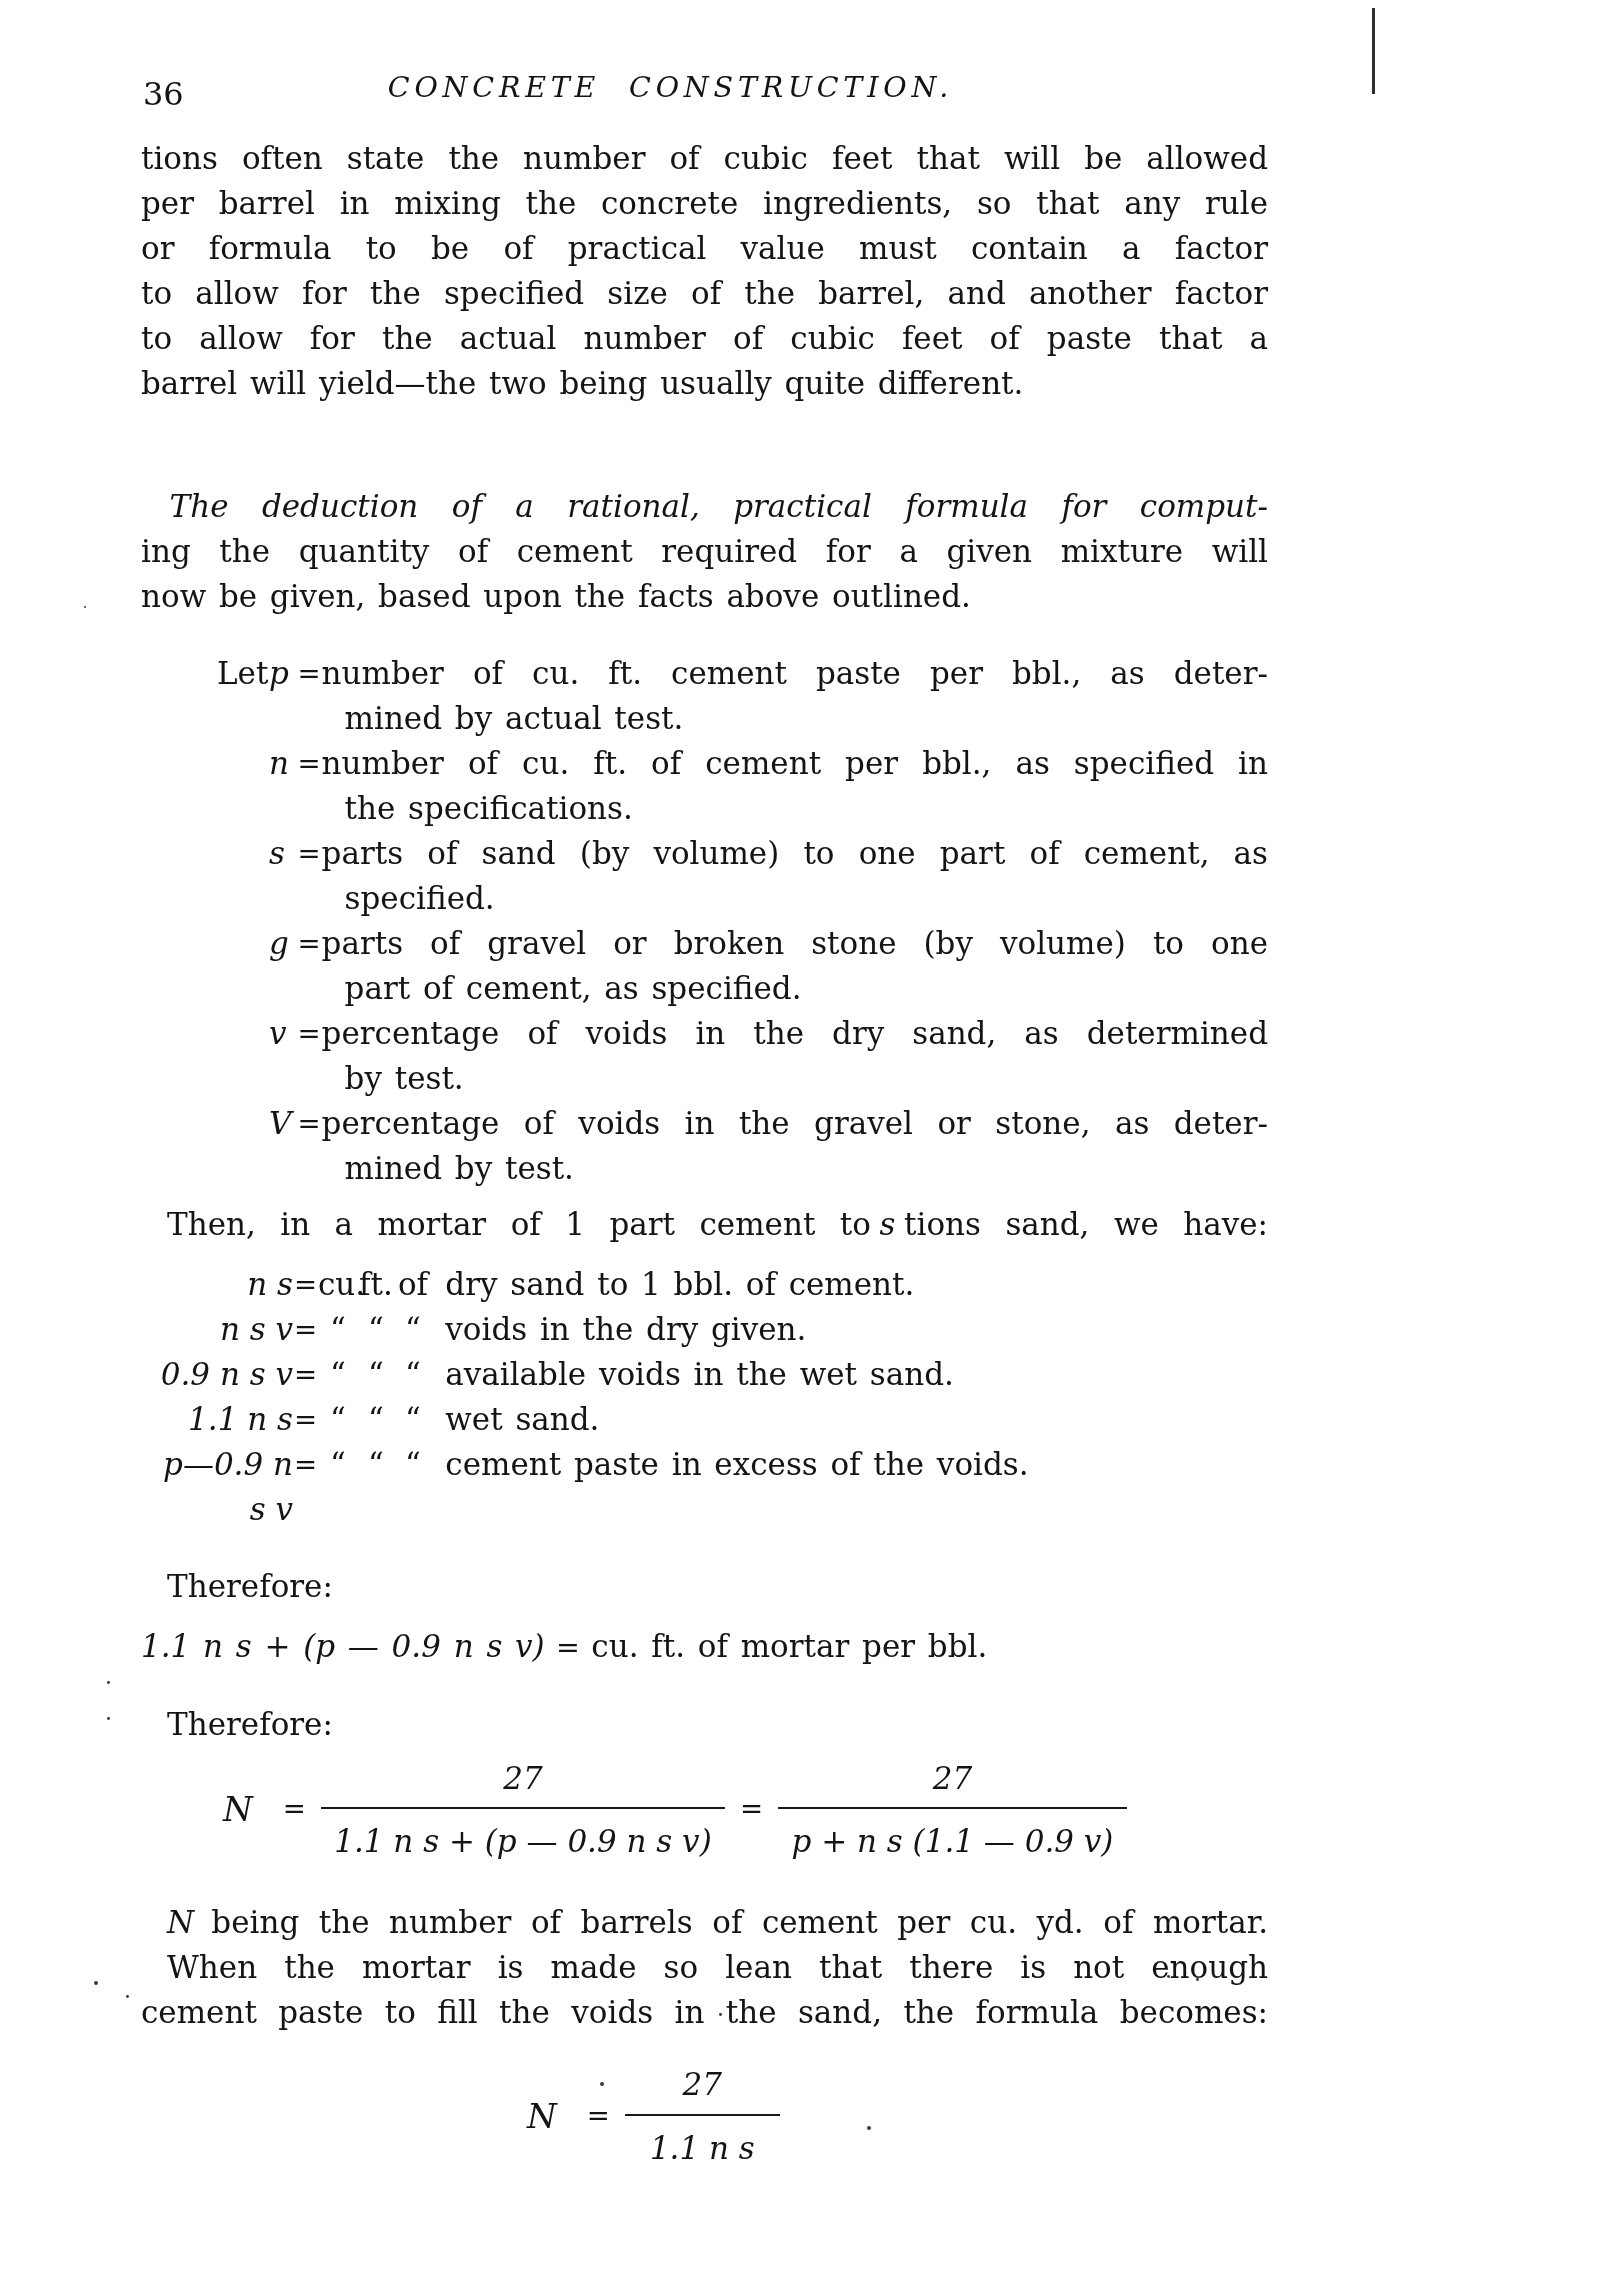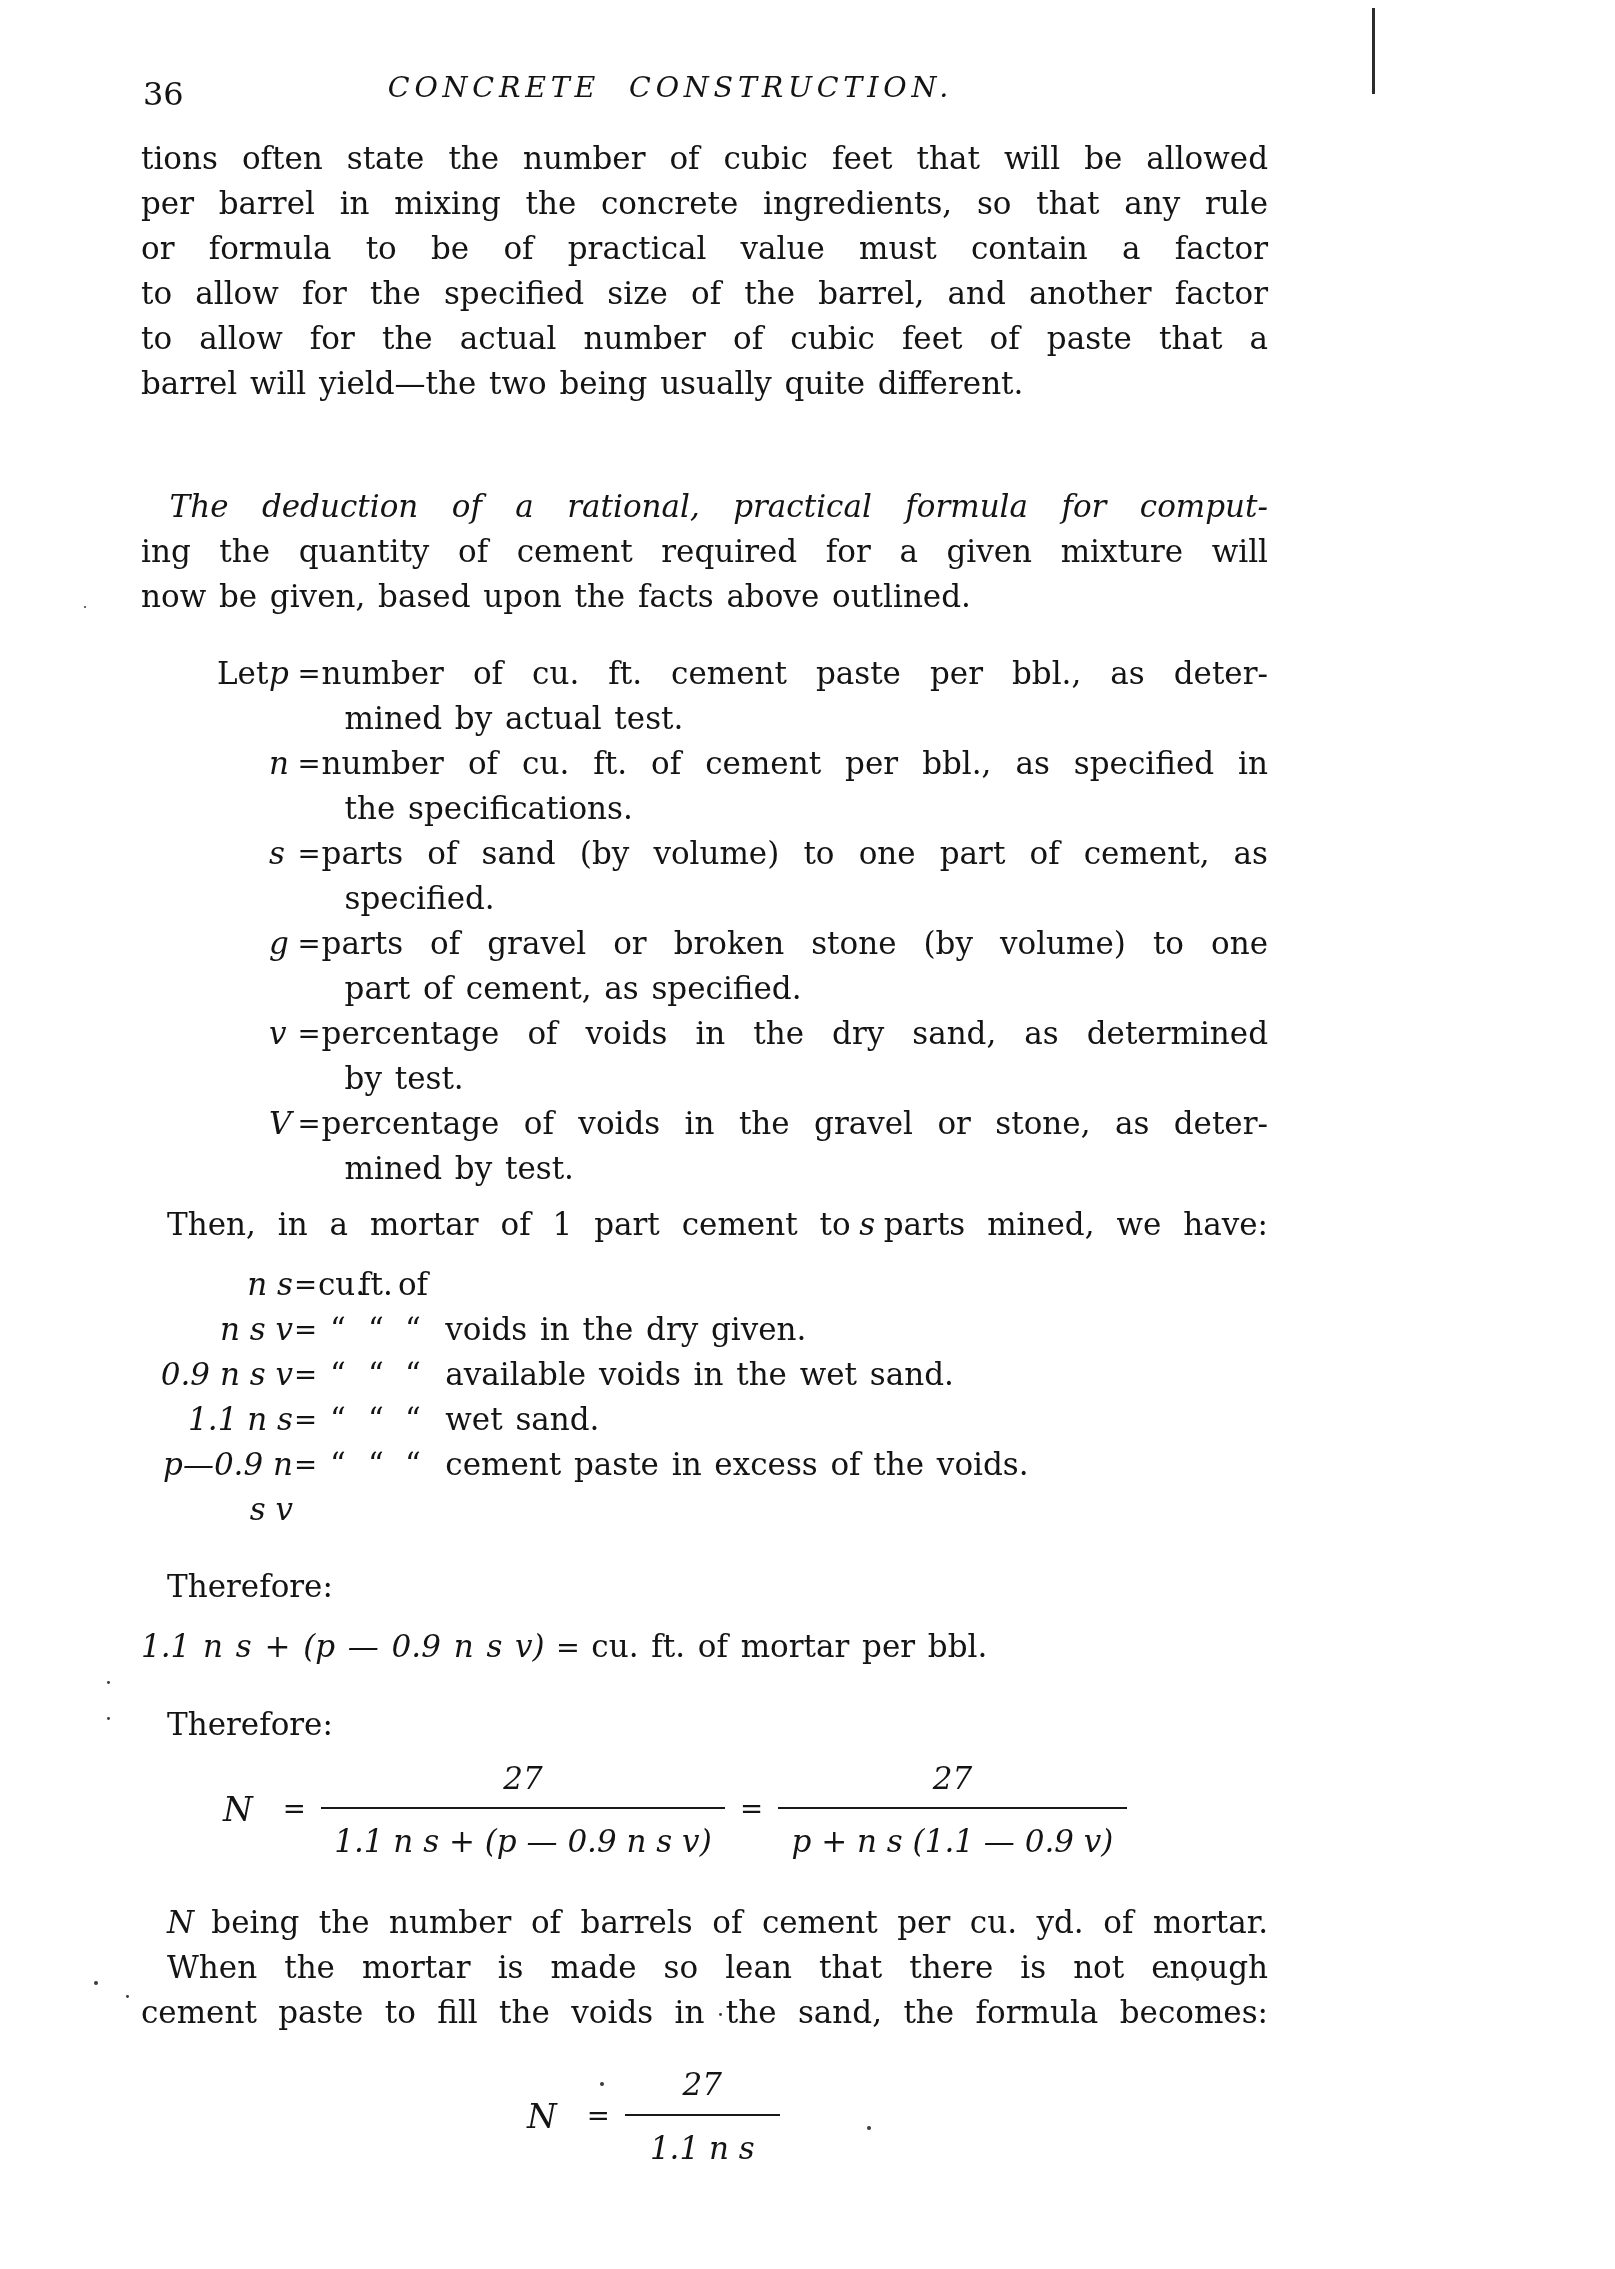--- a/index.html
+++ b/index.html
@@ -136,30 +136,31 @@
       <span class="def-var">V</span>
       <span class="def-eq">=</span>
       <span class="def-text">
         <span class="def-l1" style="display:block">percentage of voids in the gravel or stone, as  deter-</span>
         <span class="def-l2" style="display:block">mined by test.</span>
       </span>
     </div>
   </div>
 
   <div class="line j then-line indent-sm">
-    <span>Then, in a mortar of 1 part cement to</span><span class="mvar gap-var">s</span><span>parts mined, we have:</span>
+    <span>Then, in a mortar of 1 part cement to</span><span class="mvar gap-var">s</span><span>tions sand, we have:</span>
   </div>
 
   <div class="eqs">
     <div class="eq-row">
       <span class="eq-lhs">n s</span>
       <span class="eq-sign">=</span>
       <span class="eq-m m1">cu.</span>
       <span class="eq-m m2">ft.</span>
       <span class="eq-m m3">of</span>
+      <span class="eq-desc">dry sand to 1 bbl. of cement.</span>
     </div>
     <div class="eq-row">
       <span class="eq-lhs">n s v</span>
       <span class="eq-sign">=</span>
       <span class="eq-m m1">“</span>
       <span class="eq-m m2">“</span>
       <span class="eq-m m3">“</span>
       <span class="eq-desc">voids in the dry given.</span>
     </div>
     <div class="eq-row">

